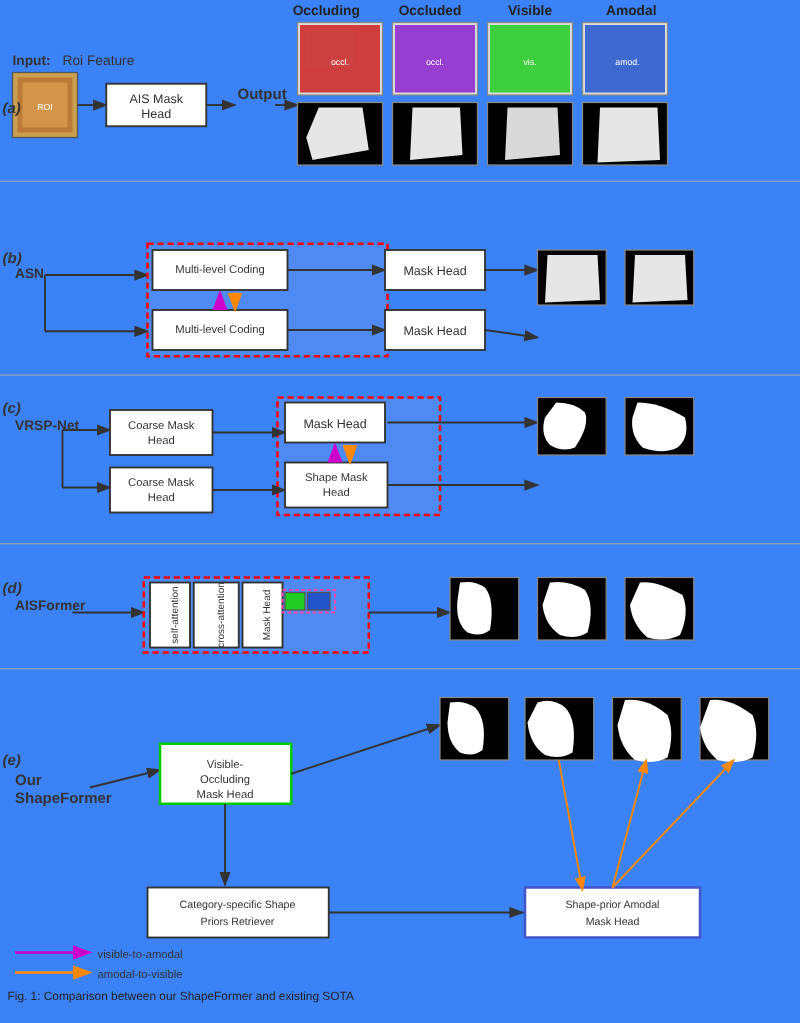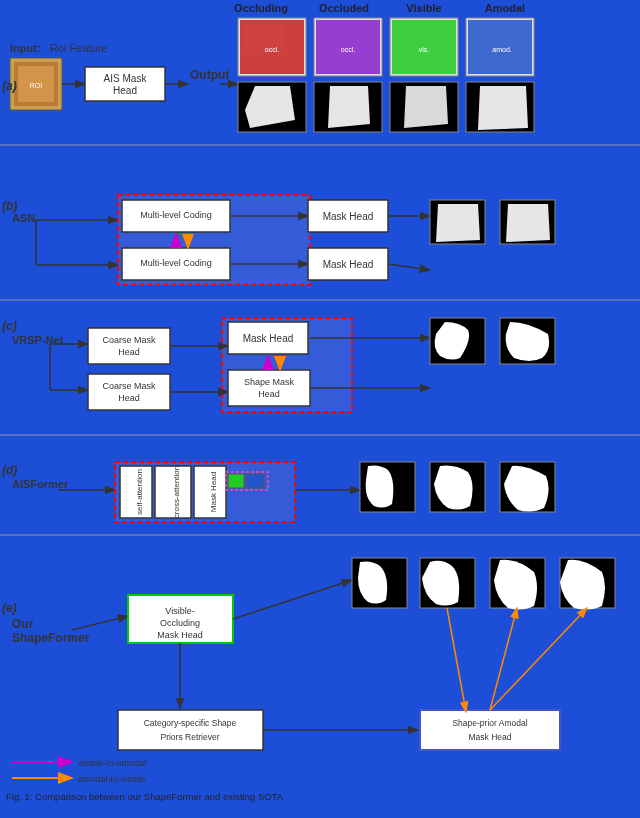--- a/index.html
+++ b/index.html
@@ -7,21 +7,21 @@
       width: 640px;
       height: 818px;
       background: #f5f5f5;
       font-family: Arial, sans-serif;
       overflow: hidden;
       position: relative;
     }
     .page-container {
       width: 640px;
       height: 818px;
-      background: #1d4ed8;
+      background: #3b82f6;
       position: relative;
       overflow: hidden;
     }
 
     
     .svg-overlay {
       position: absolute;
       top: 0;
       left: 0;
       width: 640px;

